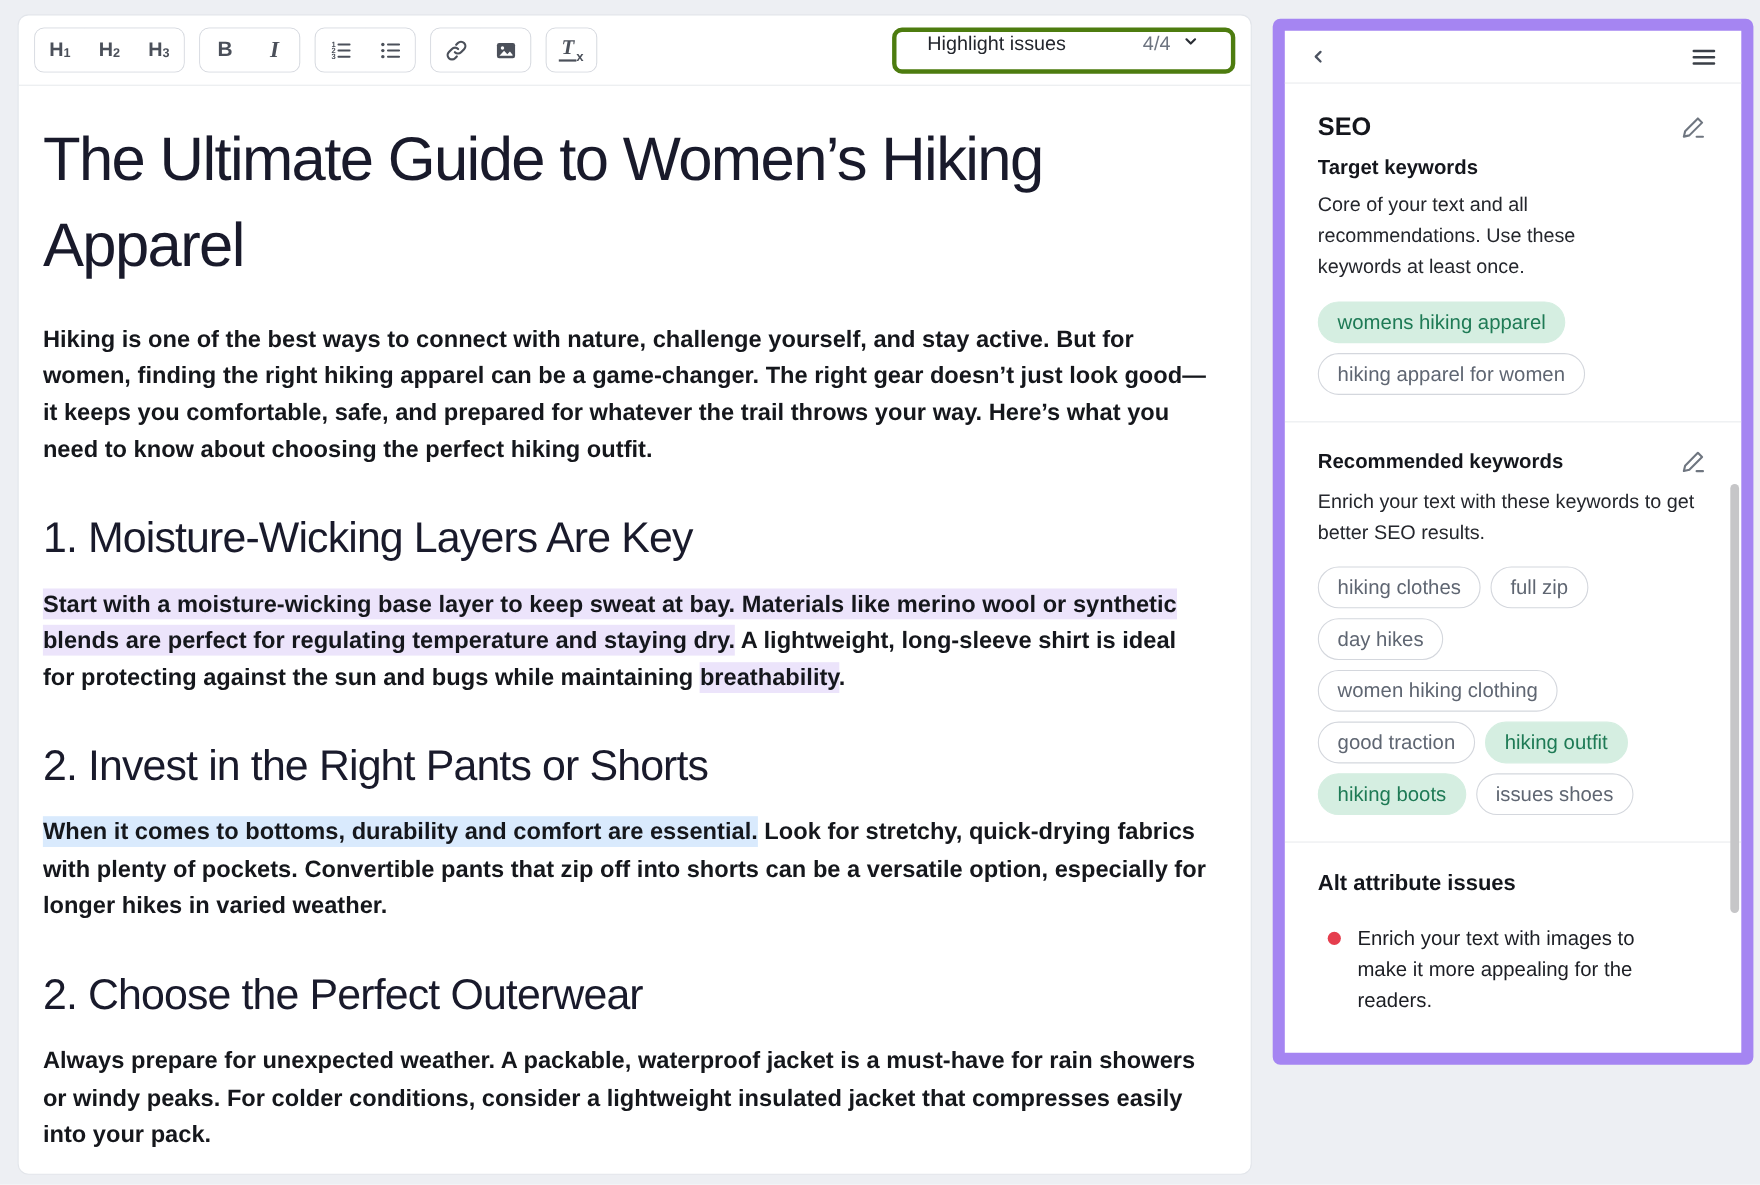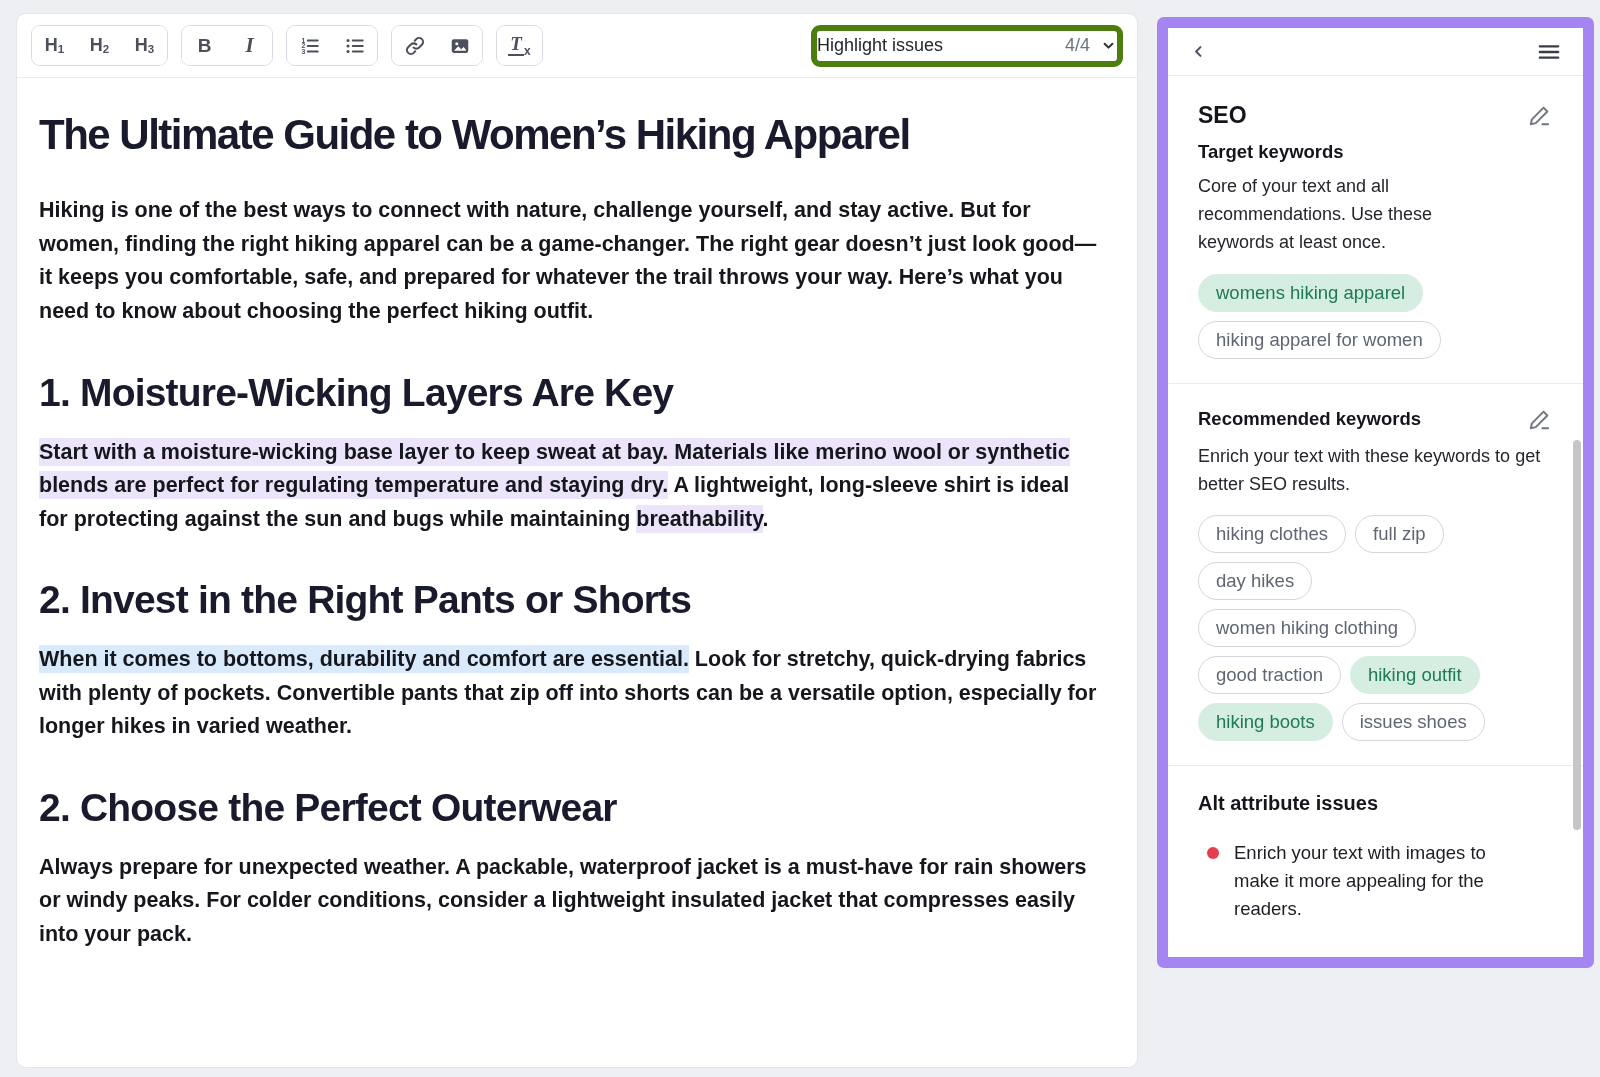--- a/index.html
+++ b/index.html
@@ -27,35 +27,35 @@
   .h-sub  { font-size:11.5px; font-weight:bold; color:#4b505a; margin-top:7px; }
   .tb-bold { font-size:19px; font-weight:bold; color:#4b505a; }
   .tb-italic { font-family:"Liberation Serif", serif; font-style:italic; font-size:21px; font-weight:bold; color:#4b505a; }
   .tb-icon { display:flex; align-items:center; justify-content:center; }
   .tx-wrap { display:flex; align-items:flex-start; }
   .tx-t { font-family:"Liberation Serif", serif; font-style:italic; font-size:19px; font-weight:bold;
           border-bottom:2px solid #4b505a; padding:0 2px 1px 2px; line-height:1.05; }
   .tx-x { font-size:12px; font-weight:bold; margin-top:10px; }
   .tb-spacer { flex:1; }
   .hl-select {
-    width:312px; height:42px; border:6px solid #4d7c0f; border-radius:9px;
-    display:flex; align-items:center; padding:0 0; gap:10px; cursor:pointer; background:#fff;
+    width:312px; height:42px; border:4px solid #4d7c0f; border-radius:9px;
+    display:flex; align-items:flex-start; padding:0 28px; gap:10px; cursor:pointer; background:#fff;
   }
   .hl-select .hl-label { flex:1; font-size:18px; color:#23262d; }
   .hl-select .hl-count { font-size:18px; color:#6d7480; }
   .toolbar-divider { height:1px; background:#e9ebee; }
 
   
   .doc { padding:18px 22px 0 22px; cursor:text; }
   .doc-title {
     margin:10px 0 30px 0; max-width:1000px;
-    font-size:42px; line-height:1.39; font-weight:bold; letter-spacing:-1.5px; color:#191a2b;
+    font-size:56px; line-height:1.39; font-weight:normal; letter-spacing:-1.5px; color:#191a2b;
   }
   .doc h2 {
-    margin:42px 0 21px 0; font-size:39px; font-weight:bold; letter-spacing:-0.8px; color:#191a2b;
+    margin:42px 0 21px 0; font-size:39px; font-weight:normal; letter-spacing:-0.8px; color:#191a2b;
   }
   .doc p { margin:4px 0 30px 0; max-width:1062px; font-size:21.5px; line-height:1.56; color:#15171c;font-weight:bold; }
   .hl { padding:2px 0; }
   .hl-purple { background:#ece4fb; }
   .hl-blue   { background:#d9eafd; }
 
   
   .panel {
     position:absolute; left:1157px; top:17px; width:437px; height:951px;
     border:11px solid #a585f2; border-radius:7px; background:#fff;

